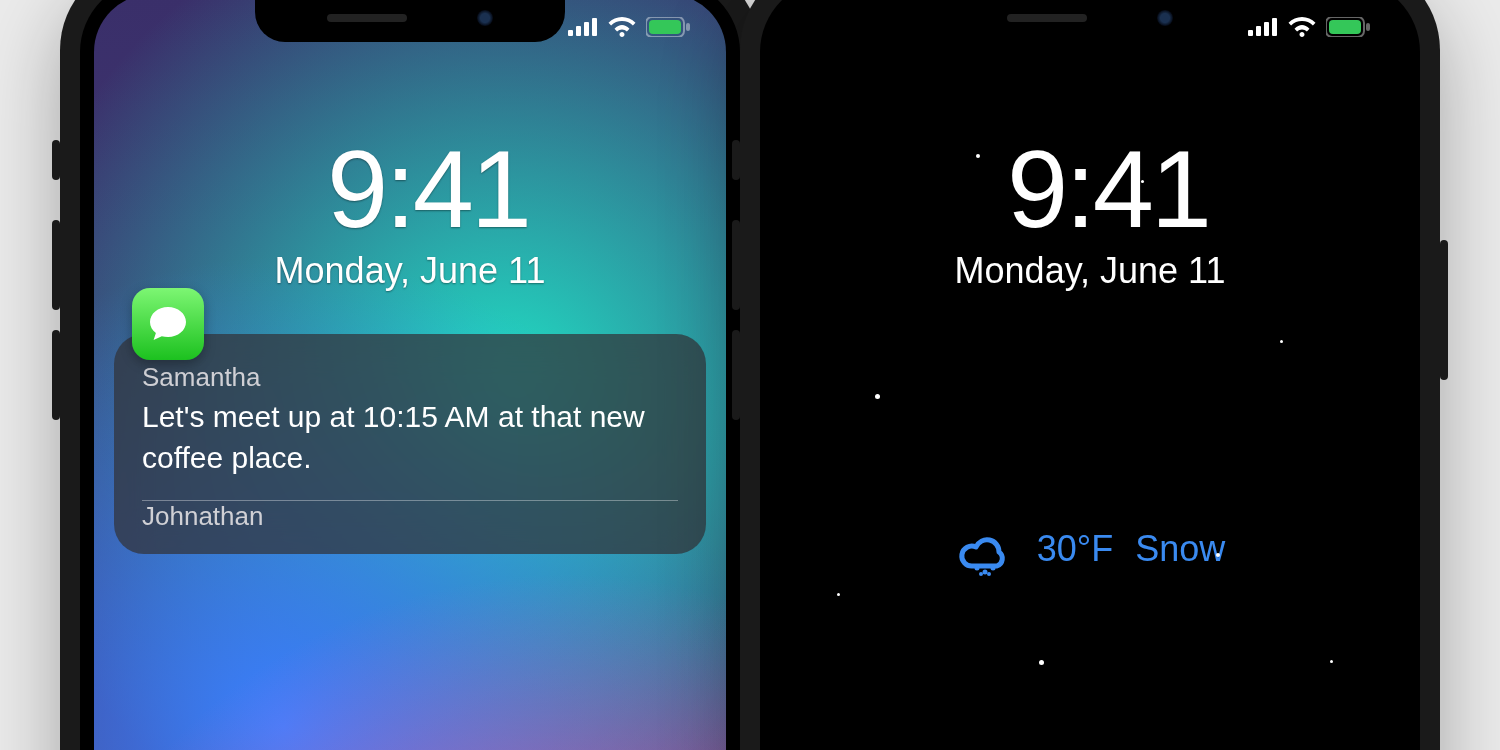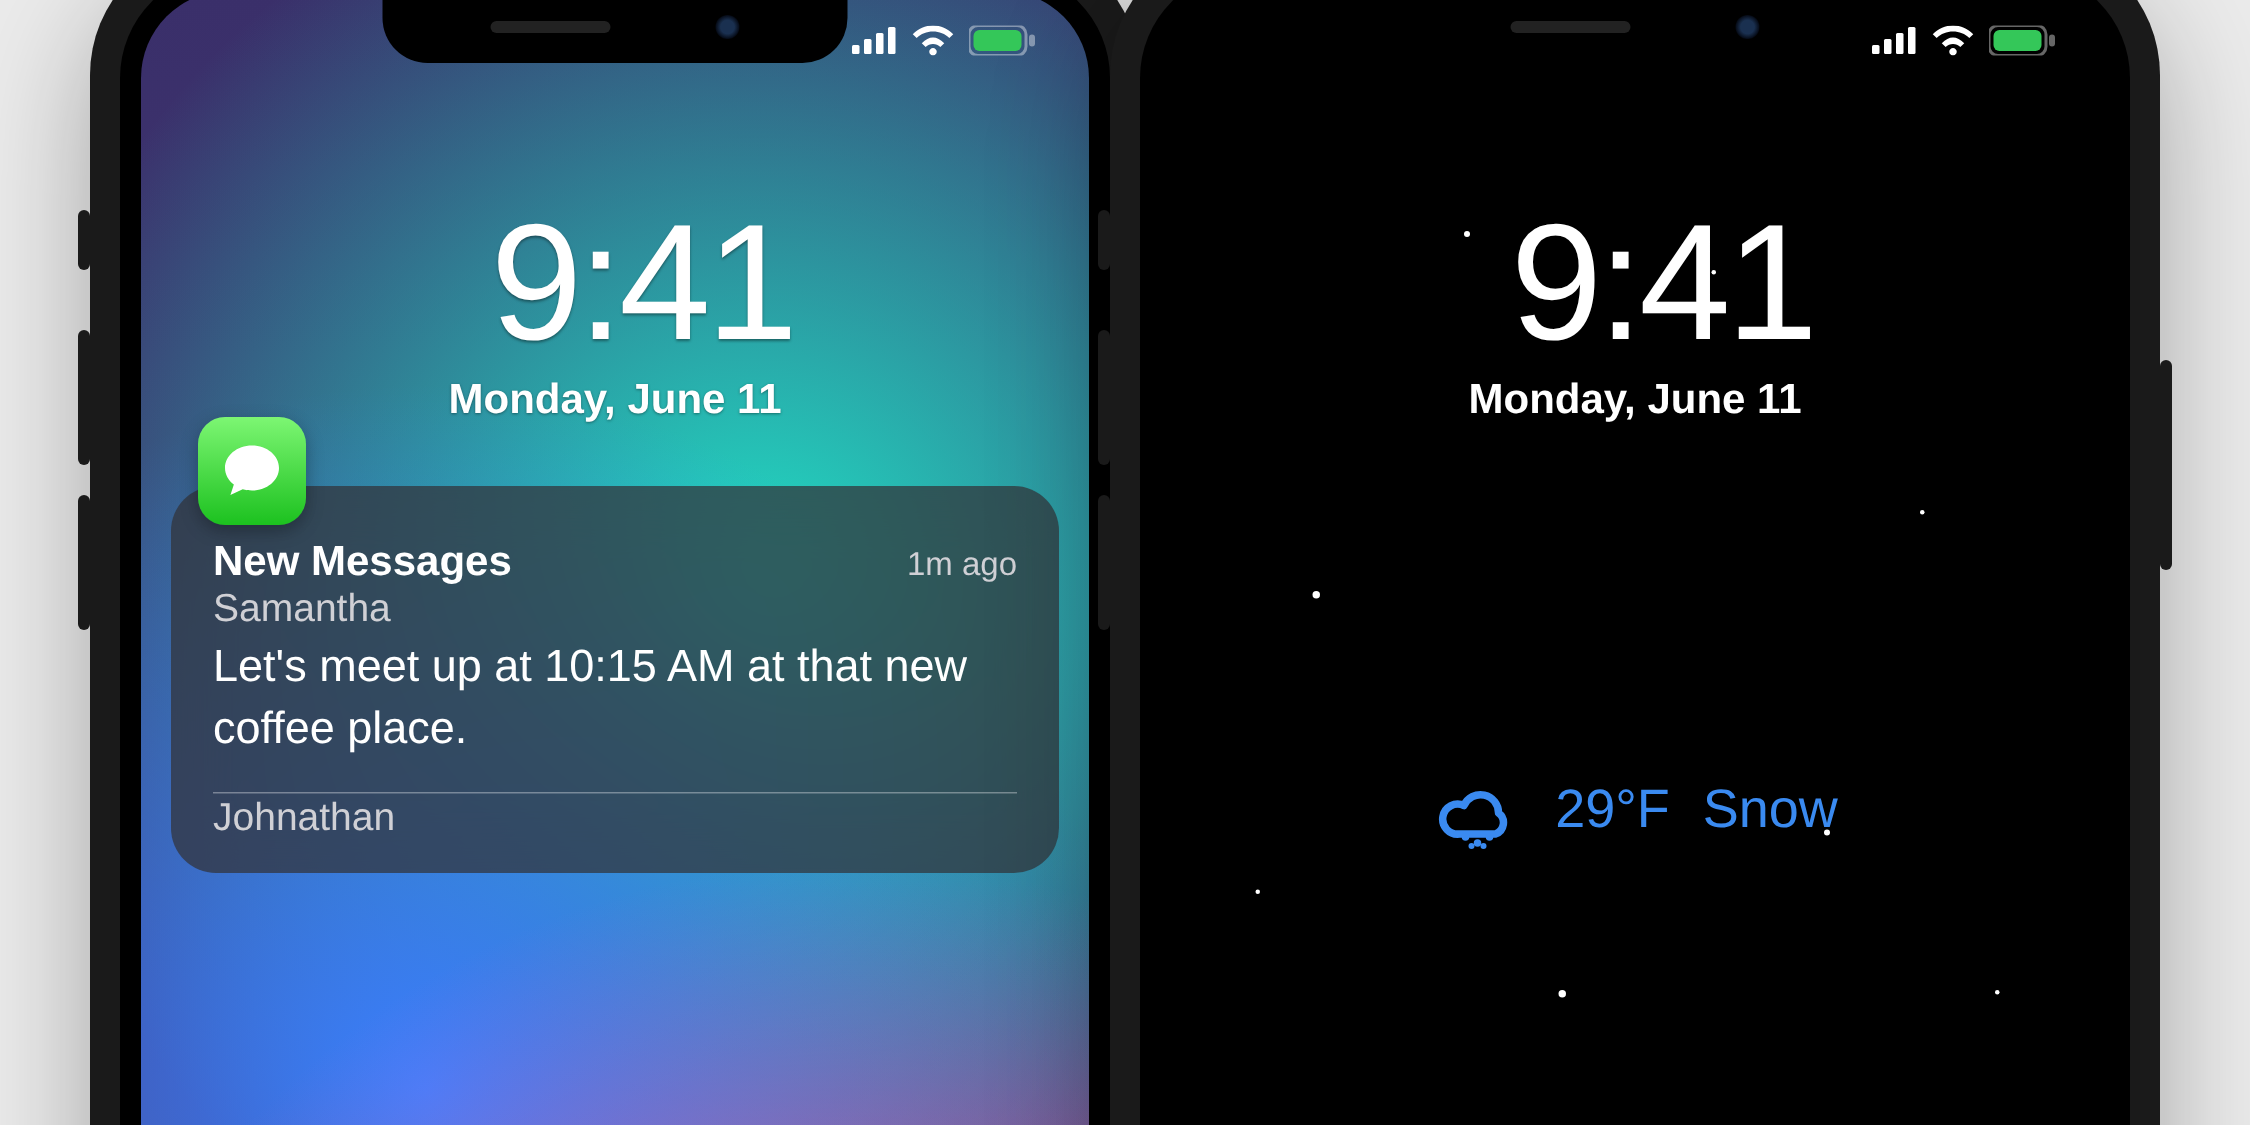--- a/index.html
+++ b/index.html
@@ -78,21 +78,21 @@
   }
   .status svg{display:block;}
 
   
   .clock{
     text-align:center;color:#fff;
     margin-top:140px;
     text-shadow:0 1px 2px rgba(0,0,0,.4);
   }
   .clock .time{font-size:110px;line-height:1;font-weight:300;letter-spacing:-3px;padding-left:36px;}
-  .clock .date{font-size:28px;font-weight:700;margin-top:6px;}
+  .clock .date{font-size:36px;font-weight:400;margin-top:6px;}
 
   
   .notif-wrap{padding:0 20px;margin-top:42px;}
   .notif{
     background:var(--notif-bg);
     backdrop-filter:blur(20px);
     border-radius:30px;
     padding:28px 28px 22px;
     color:#fff;
     position:relative;
@@ -162,24 +162,20 @@
           <div class="date">Monday, June 11</div>
         </div>
 
         <div class="notif-wrap">
           <div class="notif">
             <div class="app-icon">
               <svg width="40" height="38" viewBox="0 0 40 38">
                   <path d="M20 2C10 2 2 8.7 2 17c0 4.4 2.3 8.3 5.9 11l-2.3 7 8.2-3.8c1.9.5 4 .8 6.2.8 10 0 18-6.7 18-15S30 2 20 2z" fill="#fff"></path>
                 </svg>
             </div>
-            <div class="head">
-              <span class="title">New Messages</span>
-              <span class="ago">1m ago</span>
-            </div>
             <div class="msg">
               <div class="sender">Samantha</div>
               <div class="body">Let's meet up at  10:15 AM at that new coffee place.</div>
             </div>
             <div class="divider"></div>
             <div class="msg">
               <div class="sender">Johnathan</div>
             </div>
           </div>
         </div>
@@ -235,20 +231,20 @@
 
         <div class="weather">
           <svg width="60" height="54" viewBox="0 0 60 54">
             <path d="M44 30a12 12 0 0 0-23-5 10 10 0 1 0-3 19h24a8 8 0 0 0 2-14z" fill="none" stroke="#3a8af0" stroke-width="5" stroke-linejoin="round"></path>
             <circle cx="22" cy="46" r="2.5" fill="#3a8af0"></circle>
             <circle cx="30" cy="50" r="2.5" fill="#3a8af0"></circle>
             <circle cx="38" cy="46" r="2.5" fill="#3a8af0"></circle>
             <circle cx="26" cy="52" r="2" fill="#3a8af0"></circle>
             <circle cx="34" cy="52" r="2" fill="#3a8af0"></circle>
           </svg>
-          <span>29°F</span>
+          <span>30°F</span>
           <span>Snow</span>
         </div>
       </div>
     </div>
   </div>
 
 </div>
 
 </body></html>

